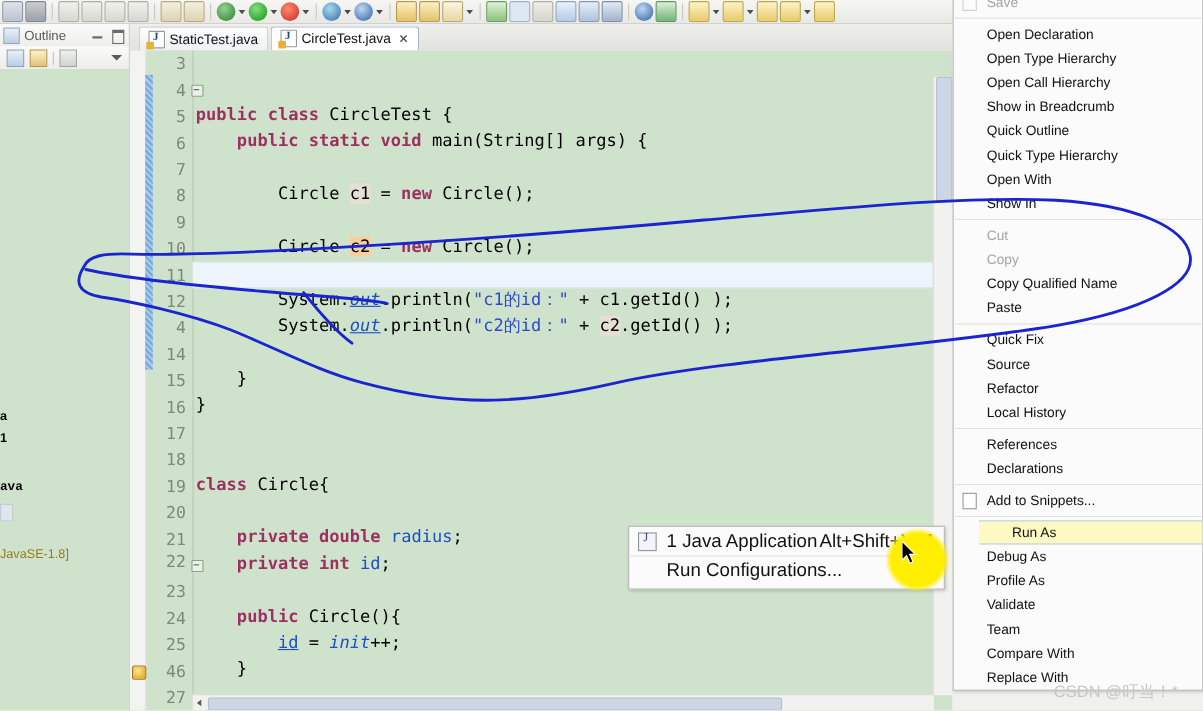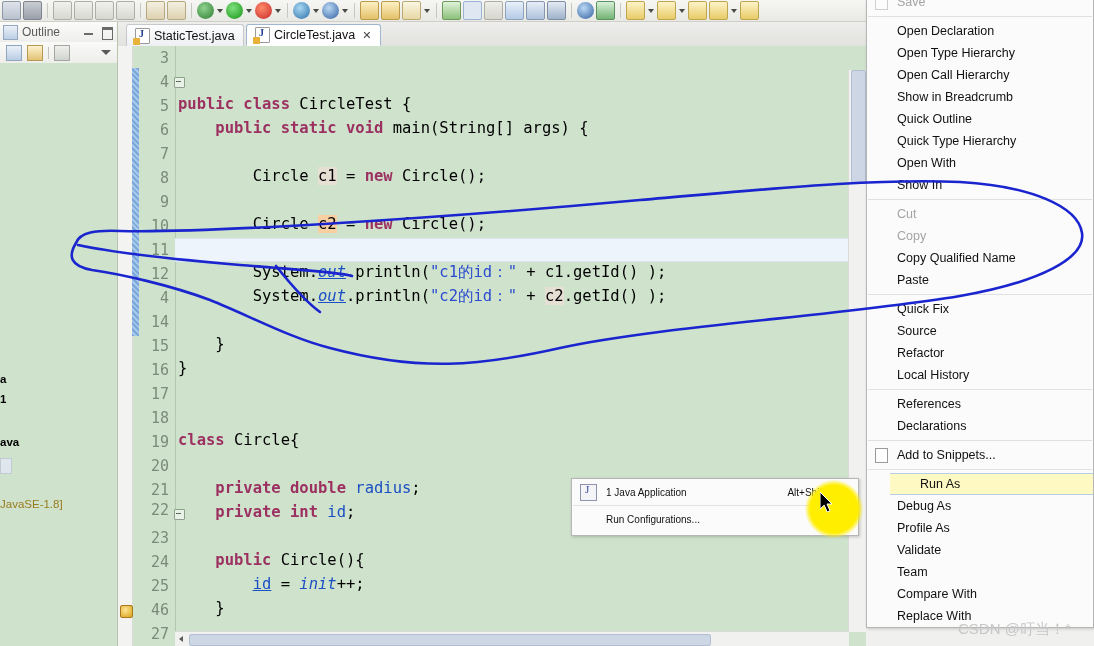--- a/index.html
+++ b/index.html
@@ -112,21 +112,21 @@
   .msep{height:1px;background:#e0e0e0;margin:3px 1px;}
   .mi-ico{position:absolute;left:8px;top:4px;width:14px;height:14px;}
   .sheet{width:11px;height:13px;background:#fff;border:1px solid #9a9a9a;}
   .sheet.dim{opacity:.45;}
   
   #submenu{
     position:absolute;left:571px;top:478px;width:288px;height:58px;
     background:#fbfbfb;border:1px solid #b6b6b6;box-sizing:border-box;
     box-shadow:1px 1px 3px rgba(0,0,0,.2);
   }
-  .smi{height:26px;display:flex;align-items:center;position:relative;font-size:10px;color:#111;padding-left:34px;}
+  .smi{height:26px;display:flex;align-items:center;position:relative;font-size:17px;color:#111;padding-left:34px;}
   .smi .accel{position:absolute;right:10px;color:#111;}
   #sm-sep{height:1px;background:#e2e2e2;margin:0 1px;}
   .smi-ico{position:absolute;left:8px;top:5px;width:15px;height:15px;background:#f4f4f8;border:1px solid #8d93ad;}
   .smi-ico:after{content:"J";position:absolute;left:4px;top:-2px;font-size:11px;color:#3a4a9a;font-family:"Liberation Serif",serif;}
   
   #cursorglow{position:absolute;left:805px;top:480px;width:58px;height:58px;border-radius:50%;
     background:radial-gradient(circle,#ffef00 0%,#ffee00 58%,rgba(255,238,0,0) 72%);}
   #mousecur{position:absolute;left:820px;top:492px;width:16px;height:24px;}
   
   #ink{position:absolute;left:0;top:0;width:1094px;height:646px;pointer-events:none;}
@@ -201,21 +201,21 @@
     <div style="width:14px;height:14px;background:linear-gradient(#eaf0f8,#b9cde3);border:1px solid #8ea6c0;"></div>
     <div style="width:14px;height:14px;background:linear-gradient(#fdf2cf,#e2c374);border:1px solid #b79a52;"></div>
     <div style="width:1px;height:12px;background:#c3c3bb;"></div>
     <div style="width:14px;height:14px;background:linear-gradient(#f0f0ec,#cfd4cf);border:1px solid #a2a7a2;"></div>
     <div style="flex:1"></div>
     <div style="width:0;height:0;border-left:5px solid transparent;border-right:5px solid transparent;border-top:5px solid #5a5a5a;"></div>
   </div>
   <div id="outline-body">
     <div class="frag" style="left:0;top:310px;font-weight:bold;">a</div>
     <div class="frag" style="left:0;top:330px;font-weight:bold;">1</div>
-    <div class="frag" style="left:0;top:373px;font-weight:bold;">ava</div>
+    <div class="frag" style="left:0;top:373px;font-weight:bold;font-family:Liberation Mono, monospace;">ava</div>
     <div style="position:absolute;left:0;top:395px;width:10px;height:14px;background:#dfe6ee;border:1px solid #c2cad4;"></div>
     <div class="frag" style="left:0;top:435px;color:#9a7a1f;">JavaSE-1.8]</div>
   </div>
 </div>
 
 <div id="editor">
   <div id="tabbar">
     <div class="tab inactive" style="left:8px;">
       <span class="jicon"></span>
       <span>StaticTest.java</span>

